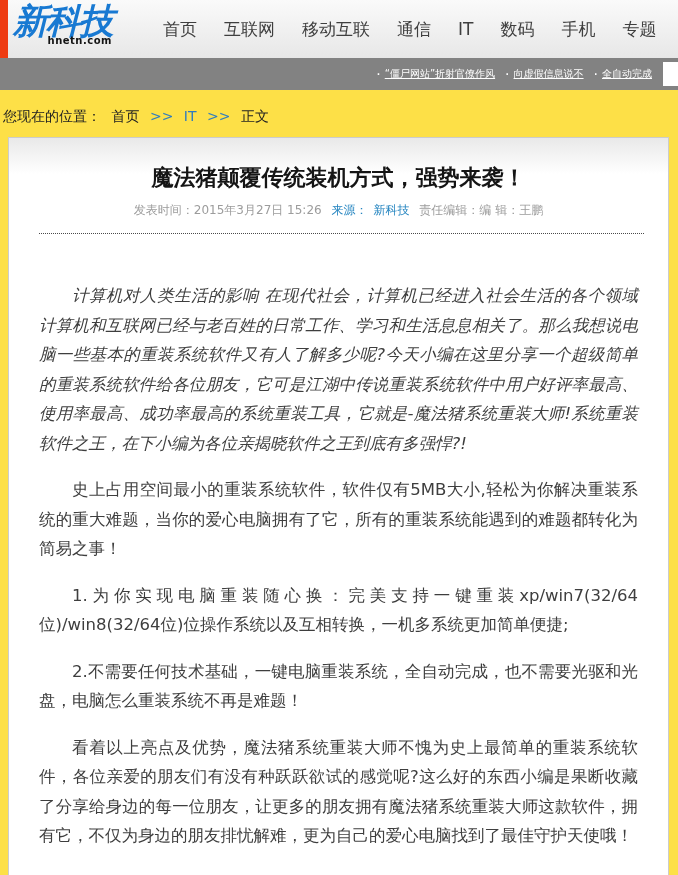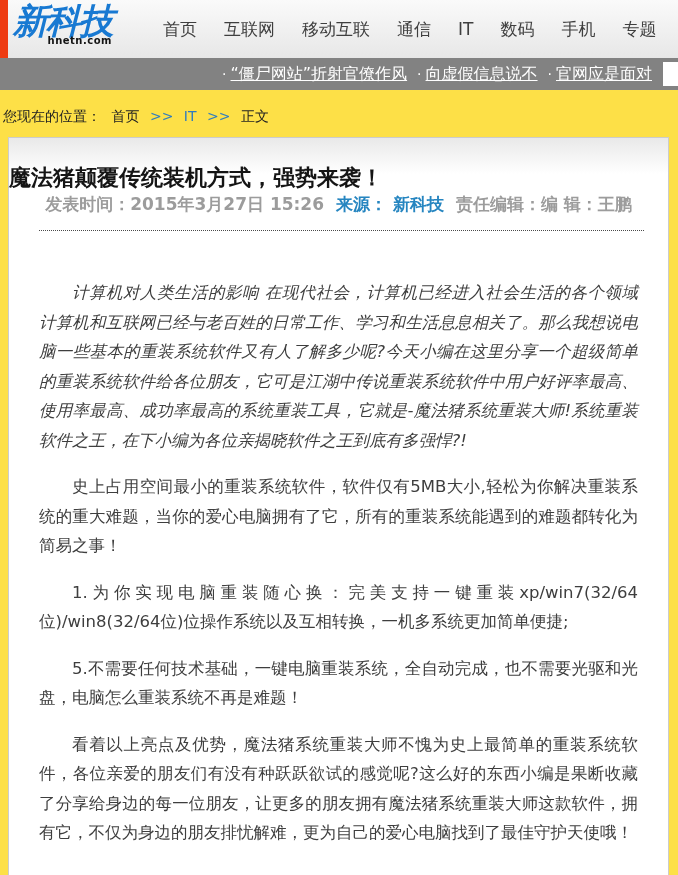--- a/index.html
+++ b/index.html
@@ -17,38 +17,38 @@
                  color:#141414; margin-top:-6px; letter-spacing:0.5px; }
   .nav { position:absolute; left:163px; top:0; width:515px; height:58px;
          display:flex; align-items:center; gap:27px; overflow:hidden; white-space:nowrap; }
   .nav-item { font-size:17px; color:#3f3f3f; cursor:pointer; flex:0 0 auto; }
 
   
   .ticker { position:absolute; top:58px; left:0; width:678px; height:32px; background:#828282;
             display:flex; align-items:center; justify-content:flex-end; padding-right:26px; }
   .ticker-group { display:flex; align-items:center; margin-left:10px; }
   .ticker-bullet { color:#fff; font-size:14px; margin-right:4px; }
-  .ticker-link { color:#fff; font-size:16px; text-decoration:underline; cursor:pointer; }
+  .ticker-link { color:#fff; font-size:10px; text-decoration:underline; cursor:pointer; }
   .search-stub { position:absolute; right:0; top:4px; width:15px; height:24px; background:#fff; }
 
   
   .breadcrumb { position:absolute; top:108px; left:3px; font-size:14px; color:#222; }
   .breadcrumb span { margin-right:6px; }
   .crumb-link { cursor:pointer; }
   .crumb-sep, .crumb-cat { color:#2e7bbf; }
 
   
   .article-box { position:absolute; left:8px; top:137px; width:661px; height:760px;
                  background:#fff; border:1px solid #cccccc; border-bottom:none; }
   .box-gradient { position:absolute; top:0; left:0; right:0; height:36px;
                   background:linear-gradient(#e9e9e9,#ffffff); }
-  .article-title { position:relative; margin-top:25px; 
+  .article-title { position:relative; margin-top:25px; text-align:center;
                    font-size:22px; font-weight:bold; color:#151515; line-height:30px; }
-  .article-meta { position:relative; text-align:center;
-                  font-size:17px; color:#9c9c9c;font-weight:bold; }
+  .article-meta { position:relative; margin-top:9px; text-align:center;
+                  font-size:12px; color:#9c9c9c; }
   .article-meta span { margin:0 3px; }
   .meta-source-label, .meta-source { color:#2585c0; }
   .meta-source { cursor:pointer; }
   .dotted-divider { margin:14px 24px 0 30px; border-top:1px dotted #4a4a4a; height:0; }
 
   .content { padding:0 30px; }
   .content p { font-size:16.5px; line-height:29.5px; color:#3e3e3e;
                text-indent:2em; margin:17px 0; text-align:justify; }
   .content p:first-child { margin-top:47px;font-style:italic; }
 </style>
@@ -80,21 +80,21 @@
     <span class="ticker-group">
       <span class="ticker-bullet">·</span>
       <span class="ticker-link">“僵尸网站”折射官僚作风</span>
     </span>
     <span class="ticker-group">
       <span class="ticker-bullet">·</span>
       <span class="ticker-link">向虚假信息说不</span>
     </span>
     <span class="ticker-group">
       <span class="ticker-bullet">·</span>
-      <span class="ticker-link">官网应是面对</span>
+      <span class="ticker-link">全自动完成</span>
     </span>
     <span class="search-stub"></span>
   </div>
 
   <div class="breadcrumb">
     <span>您现在的位置：</span>
     <span class="crumb-link">首页</span>
     <span class="crumb-sep">&gt;&gt;</span>
     <span class="crumb-cat crumb-link">IT</span>
     <span class="crumb-sep">&gt;&gt;</span>
@@ -111,18 +111,18 @@
       <span class="meta-source-label">来源：</span><span class="meta-source">新科技</span>
       <span>责任编辑：编 辑：王鹏</span>
     </div>
 
     <div class="dotted-divider"></div>
 
     <div class="content">
       <p>计算机对人类生活的影响 在现代社会，计算机已经进入社会生活的各个领域计算机和互联网已经与老百姓的日常工作、学习和生活息息相关了。那么我想说电脑一些基本的重装系统软件又有人了解多少呢?今天小编在这里分享一个超级简单的重装系统软件给各位朋友，它可是江湖中传说重装系统软件中用户好评率最高、使用率最高、成功率最高的系统重装工具，它就是-魔法猪系统重装大师!系统重装软件之王，在下小编为各位亲揭晓软件之王到底有多强悍?!</p>
       <p>史上占用空间最小的重装系统软件，软件仅有5MB大小,轻松为你解决重装系统的重大难题，当你的爱心电脑拥有了它，所有的重装系统能遇到的难题都转化为简易之事！</p>
       <p>1.为你实现电脑重装随心换：完美支持一键重装xp/win7(32/64位)/win8(32/64位)位操作系统以及互相转换，一机多系统更加简单便捷;</p>
-      <p>5.不需要任何技术基础，一键电脑重装系统，全自动完成，也不需要光驱和光盘，电脑怎么重装系统不再是难题！</p>
+      <p>2.不需要任何技术基础，一键电脑重装系统，全自动完成，也不需要光驱和光盘，电脑怎么重装系统不再是难题！</p>
       <p>看着以上亮点及优势，魔法猪系统重装大师不愧为史上最简单的重装系统软件，各位亲爱的朋友们有没有种跃跃欲试的感觉呢?这么好的东西小编是果断收藏了分享给身边的每一位朋友，让更多的朋友拥有魔法猪系统重装大师这款软件，拥有它，不仅为身边的朋友排忧解难，更为自己的爱心电脑找到了最佳守护天使哦！</p>
     </div>
   </div>
 
 </div>
 
 </body></html>

